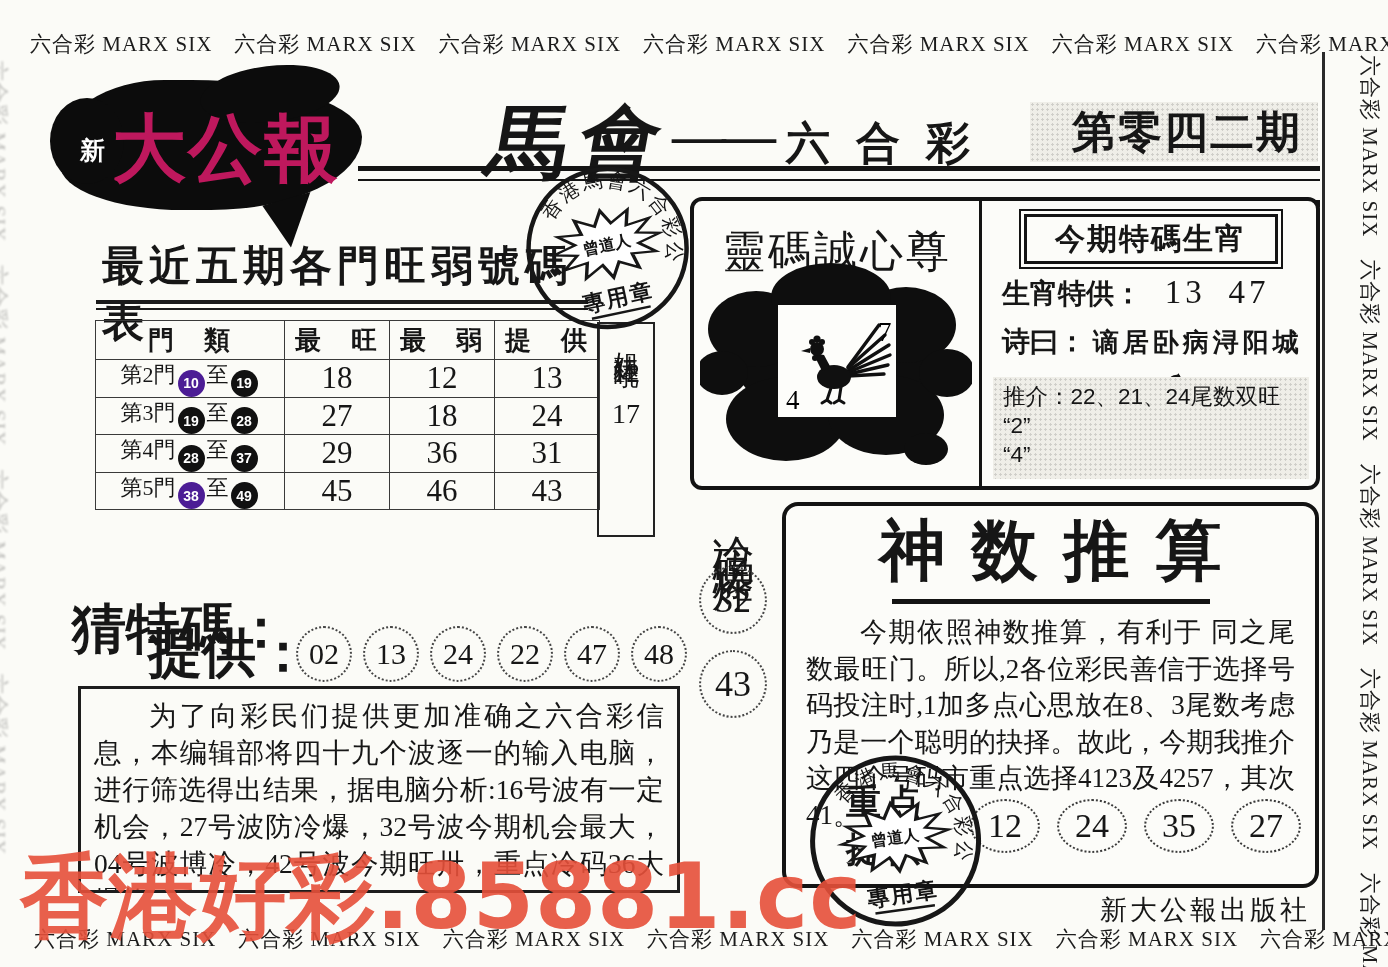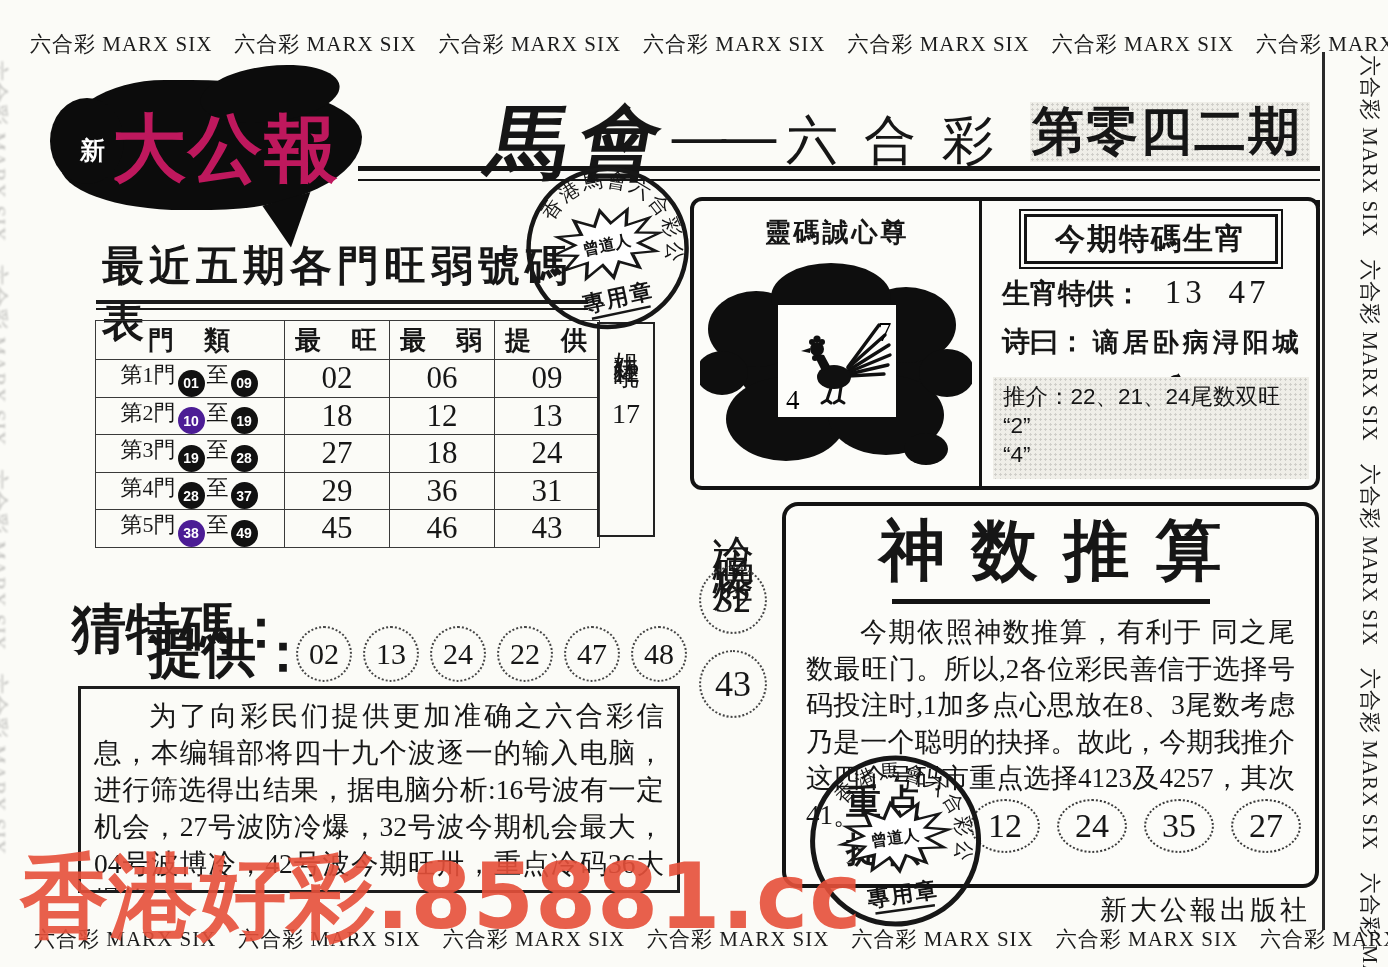--- a/index.html
+++ b/index.html
@@ -28,26 +28,26 @@
   .logo .blob3 { position:absolute; left:-10px; top:18px; width:74px; height:86px; background:#0c0c0c; border-radius:50%; }
   .logo .tail  { position:absolute; left:208px; bottom:-36px; width:0; height:0;
                  border-left:16px solid transparent; border-right:34px solid transparent;
                  border-top:48px solid #0c0c0c; transform:rotate(-16deg); }
   .logo .xin { position:absolute; left:20px; top:54px; color:#fff; font-size:25px; font-weight:700; }
   .logo .dagongbao { position:absolute; left:52px; top:20px; color:#be185d; font-size:74px; font-weight:900; letter-spacing:2px; }
   .masthead { left:488px; top:90px; white-space:nowrap; }
   .mh-main { display:inline-block; font-size:80px; font-weight:900; font-family:"Liberation Sans",sans-serif;
              transform:skewX(-10deg); letter-spacing:12px; }
   .mh-dash { font-size:54px; font-weight:900; vertical-align:16px; letter-spacing:-4px; }
-  .mh-sub  { font-size:52px; font-weight:400; letter-spacing:26px; margin-left:14px; vertical-align:12px;margin-top:10px; }
+  .mh-sub  { font-size:44px; font-weight:700; letter-spacing:26px; margin-left:14px; vertical-align:12px;margin-top:10px; }
   .rule1 { left:358px; top:166px; width:962px; height:5px; background:#141414; }
   .rule2 { left:358px; top:179px; width:962px; height:2px; background:#141414; }
   .rule3 { left:1030px; top:200px; width:290px; height:7px; background:#141414; }
   .issue { left:1030px; top:102px; width:272px; height:60px; display:flex; align-items:center; justify-content:flex-end;
-           padding-right:8px; font-size:52px; font-weight:900; font-family:"Liberation Sans",sans-serif; letter-spacing:2px; }
+           padding-right:16px; font-size:44px; font-weight:900; font-family:"Liberation Sans",sans-serif; letter-spacing:2px; }
   
   .section-title { left:102px; top:238px; width:500px; font-size:42px; font-weight:900; letter-spacing:5px; }
   .title-ul1 { left:96px; top:300px; width:492px; height:4px; background:#1a1a1a; }
   .title-ul2 { left:96px; top:308px; width:492px; height:1.5px; background:#1a1a1a; }
   table.hot { left:95px; top:320px; position:absolute; border-collapse:collapse; background:transparent; }
   table.hot th, table.hot td { border:1.6px solid #3a3a3a; text-align:center; padding:0; }
   table.hot th { font-size:26px; font-weight:700; height:38px; letter-spacing:2px; }
   table.hot td.num { font-size:31px; width:104px; height:35px; font-family:"Liberation Serif",serif; }
   table.hot td.gate-cell { width:188px; font-size:22px; white-space:nowrap; }
   .badge { display:inline-flex; width:27px; height:27px; border-radius:50%; background:#111; color:#fff;
@@ -71,22 +71,22 @@
               padding:8px 13px; font-size:27.5px; line-height:37px; text-align:justify; overflow:hidden; }
   .analysis p { margin:0; text-indent:2em; }
   
   .cold { left:692px; top:502px; width:82px; display:flex; flex-direction:column; align-items:center; }
   .cold-label { writing-mode:vertical-rl; text-orientation:upright; font-size:42px; letter-spacing:12px; line-height:1; }
   .cold .ring-num { width:64px; height:64px; font-size:36px; margin-top:16px; }
   
   .topbox { left:690px; top:197px; width:630px; height:293px; border:4px solid #131313; border-radius:12px;
             box-sizing:border-box; background:#fcfcf9; }
   .topbox .divider { position:absolute; left:285px; top:0; bottom:0; width:3px; background:#131313; }
-  .spirit-title { position:absolute; left:12px; top:14px; width:262px; text-align:center; font-size:26px;
-                  font-weight:700; letter-spacing:3px; }
+  .spirit-title { position:absolute; left:12px; top:22px; width:262px; text-align:center; font-size:43px;
+                  font-weight:400; letter-spacing:3px; }
   .cloud-svg { position:absolute; left:6px; top:52px; }
   .zcell { position:absolute; left:292px; top:0; right:0; bottom:0; }
   .ztitle-box { margin:13px auto 0; width:248px; height:44px; border:3px solid #131313; outline:2px solid #131313;
                 outline-offset:3px; display:flex; align-items:center; justify-content:center; font-size:30px;
                 font-weight:900; letter-spacing:2px; background:#fcfcf9; }
   .zline { margin:10px 0 0 16px; font-size:27px; white-space:nowrap; }
   .zlab { font-weight:800; font-size:28px; }
   .znum { font-size:33px; margin-left:16px; letter-spacing:4px; }
   .zpoem { font-weight:700; letter-spacing:4px; font-size:26px; }
   .horse-svg { vertical-align:-10px; margin-left:8px; }
@@ -149,26 +149,20 @@
   <table class="hot">
     <thead>
       <tr>
         <th>門　類</th>
         <th>最　旺</th>
         <th>最　弱</th>
         <th>提　供</th>
       </tr>
     </thead>
     <tbody>
-      <tr>
-        <td class="gate-cell"><span>第1門</span><span class="badge">01</span><span>至</span><span class="badge">09</span></td>
-        <td class="num">02</td>
-        <td class="num">06</td>
-        <td class="num">09</td>
-      </tr>
       <tr>
         <td class="gate-cell"><span>第2門</span><span class="badge dim">10</span><span>至</span><span class="badge">19</span></td>
         <td class="num">18</td>
         <td class="num">12</td>
         <td class="num">13</td>
       </tr>
       <tr>
         <td class="gate-cell"><span>第3門</span><span class="badge">19</span><span>至</span><span class="badge">28</span></td>
         <td class="num">27</td>
         <td class="num">18</td>

